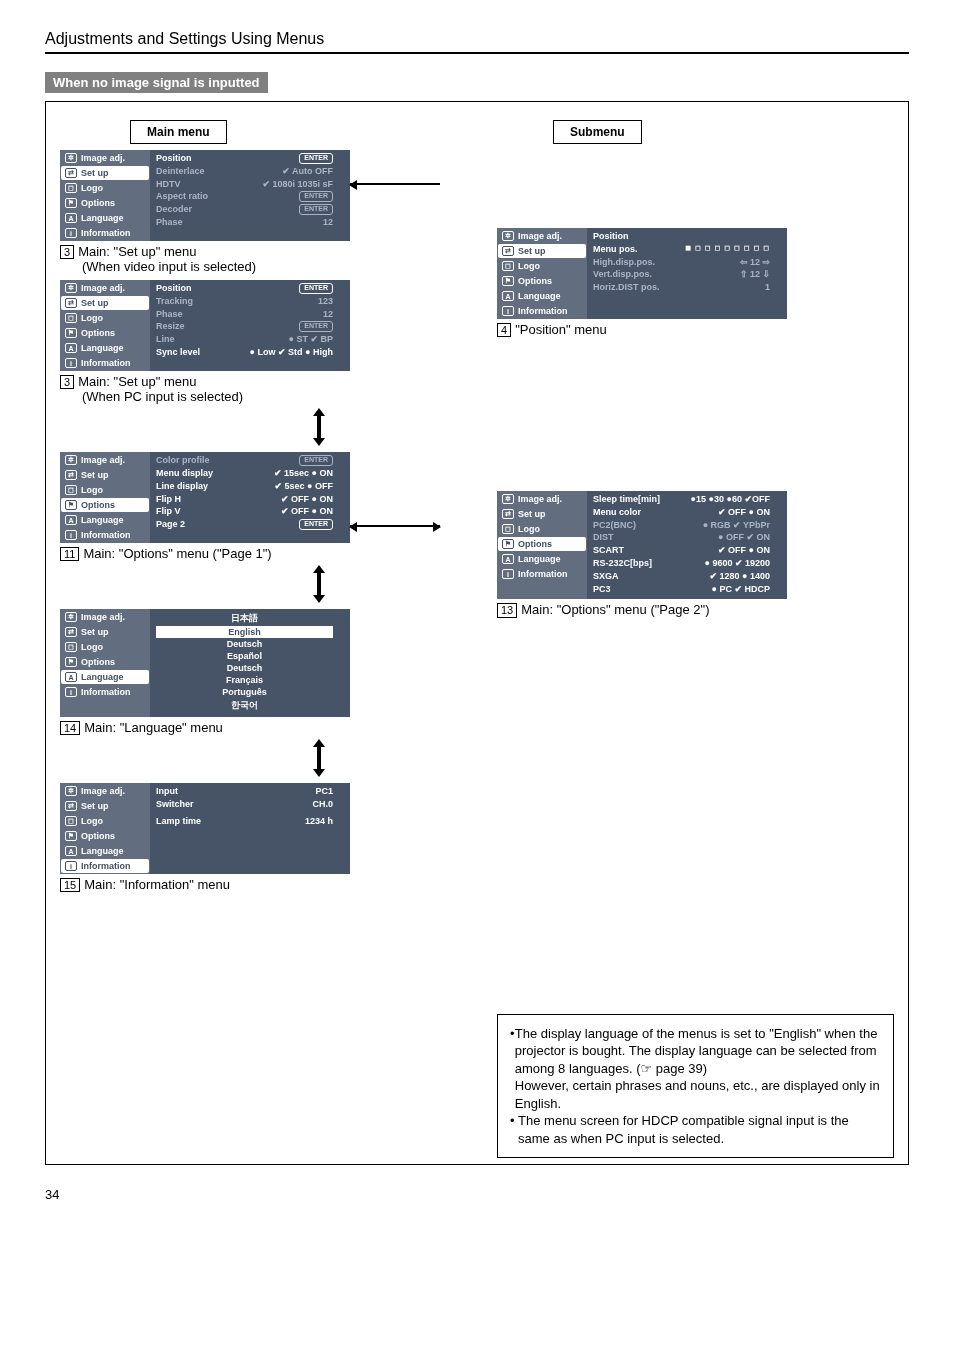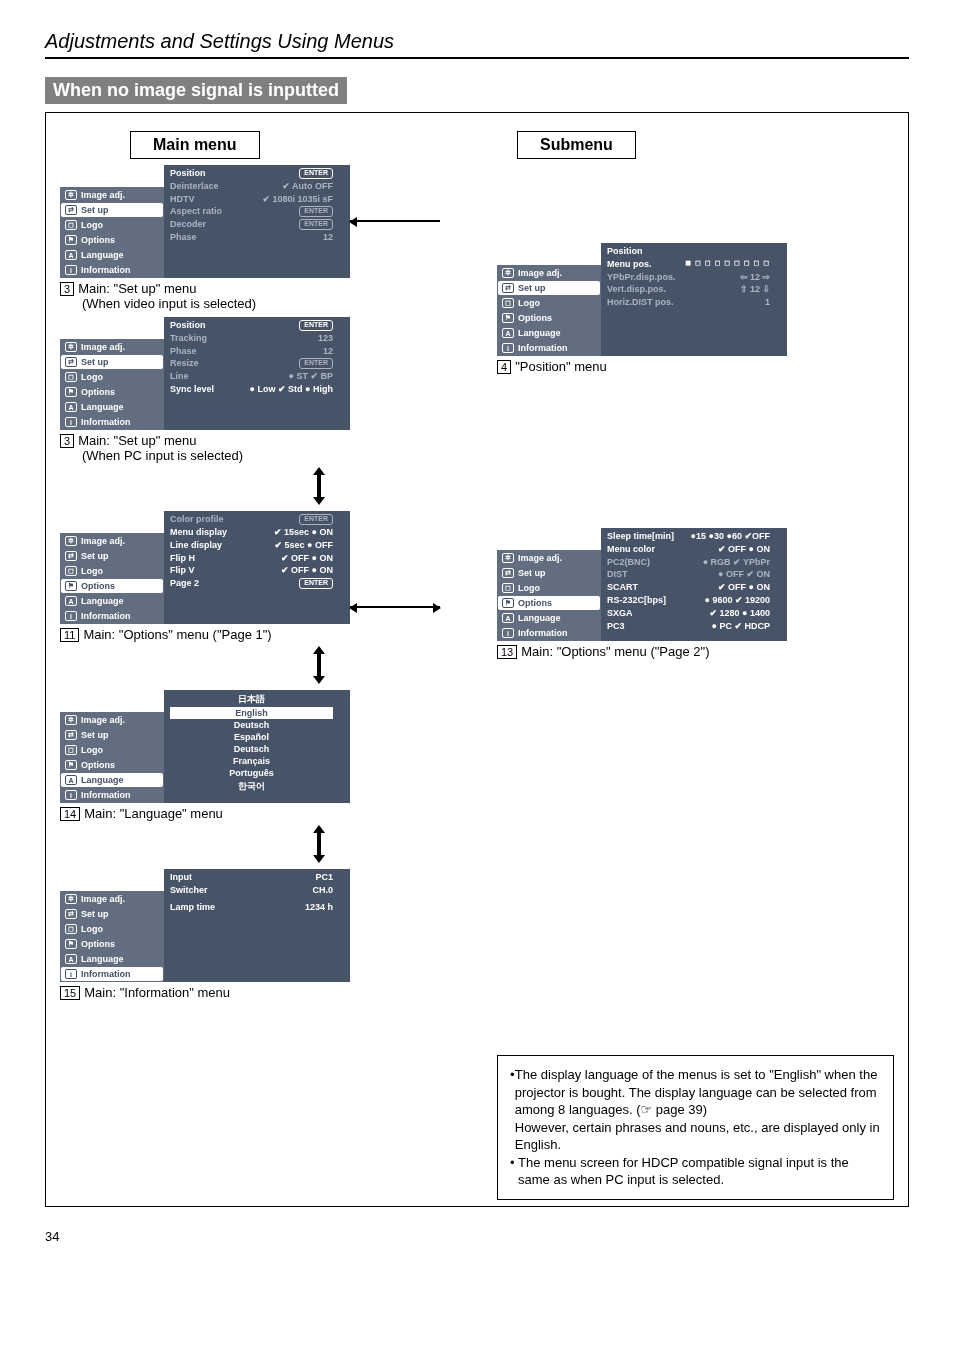--- a/index.html
+++ b/index.html
@@ -1,25 +1,25 @@
 <!DOCTYPE html>
 <html><head>
 <meta charset="utf-8">
 <style>
 * { margin:0; padding:0; box-sizing:border-box; }
 body { width:954px; font-family:Arial,Helvetica,sans-serif; background:#fff; color:#000; padding:30px 45px 20px 45px; }
-.sect-title { font-style:italic; font-size:20px; font-weight:500; margin-bottom:4px; }
+.sect-title { font-size:16px; font-weight:500; margin-bottom:4px; }
 .hr-thick { border:none; border-top:2px solid #000; margin-bottom:18px; }
-.sub-bar { display:inline-block; background:#808080; color:#fff; font-size:18px; font-weight:700; padding:3px 8px; margin-bottom:8px; }
+.sub-bar { display:inline-block; background:#808080; color:#fff; font-size:13px; font-weight:700; padding:3px 8px; margin-bottom:8px; }
 .content-box { border:1px solid #000; padding:18px 14px 6px 14px; }
-.lbl-box { display:inline-block; border:1px solid #000; padding:4px 22px; font-size:16px; font-weight:700; }
+.lbl-box { display:inline-block; border:1px solid #000; padding:4px 16px; font-size:12px; font-weight:700; }
 .columns { display:flex; gap:40px; }
 .column { flex:1; position:relative; }
 .menu { display:flex; width:290px; font-size:9px; font-weight:700; color:#c8c8c8; margin-top:6px; }
-.menu .tabs { width:104px; background:#626e80;margin-top:22px; }
+.menu .tabs { width:90px; background:#626e80; }
 .menu .tab { display:flex; align-items:center; gap:4px; padding:2px 4px; border-radius:2px; margin:1px; color:#fff; font-weight:700; }
 .menu .tab.sel { background:#fff; color:#435066; }
 .menu .tab .ic { width:12px; height:10px; border:1px solid currentColor; border-radius:2px; font-size:7px; display:flex; align-items:center; justify-content:center; }
 .menu .pane { flex:1; background:#475468; padding:2px 17px 4px 6px; }
 .row { display:flex; justify-content:space-between; padding:1px 0; line-height:1.2; }
 .row .k { color:#aab4c4; }
 .row .k.hl { color:#fff; }
 .row .v { color:#aab4c4; }
 .row .v.hl { color:#fff; }
 .pill { display:inline-block; border:1px solid #aab4c4; border-radius:3px; padding:0 4px; font-size:7px; color:#aab4c4; }
@@ -356,21 +356,21 @@
               <span class="v hl">1234 h</span>
             </div>
           </div>
       </div>
       <div class="caption">
         <span class="num-box">15</span><span>Main: "Information" menu</span>
       </div>
     </div>
 
     <div class="column">
-      <div style="margin-left:20px;" class="lbl-box">Submenu</div>
+      <div style="margin-left:56px;" class="lbl-box">Submenu</div>
 
       <div style="height:78px;"></div>
 
       
       <div class="menu">
         <div class="tabs">
           <div class="tab">
               <span class="ic">✲</span>
               <span>Image adj.</span>
             </div>
@@ -398,21 +398,21 @@
         <div class="pane" id="pane-pos">
             <div class="row">
               <span class="k hl">Position</span>
               <span class="v"></span>
             </div>
             <div class="row">
               <span class="k hl">Menu pos.</span>
               <span class="v hl pos-icons">◼ ◻ ◻ ◻ ◻ ◻ ◻ ◻ ◻</span>
             </div>
             <div class="row">
-              <span class="k">YPbPr.disp.pos.</span>
+              <span class="k">High.disp.pos.</span>
               <span class="v">⇦   12   ⇨</span>
             </div>
             <div class="row">
               <span class="k">Vert.disp.pos.</span>
               <span class="v">⇧   12   ⇩</span>
             </div>
             <div class="row">
               <span class="k">Horiz.DIST pos.</span>
               <span class="v">1</span>
             </div>

